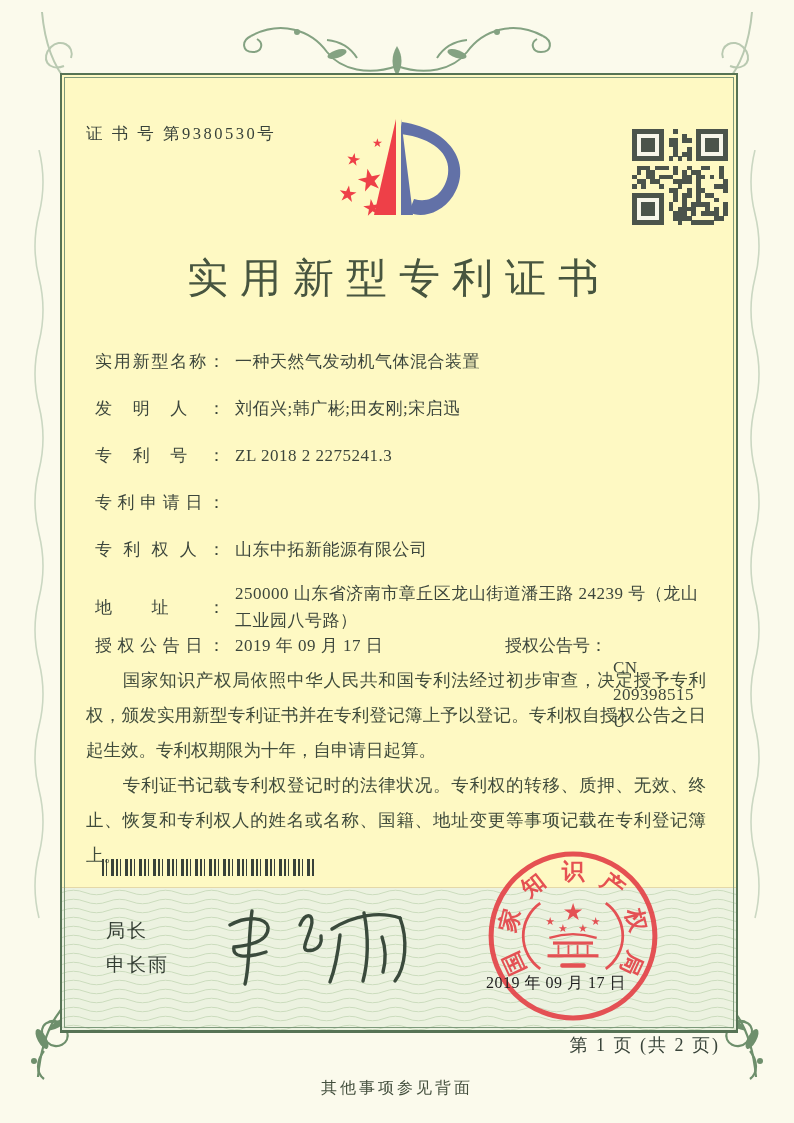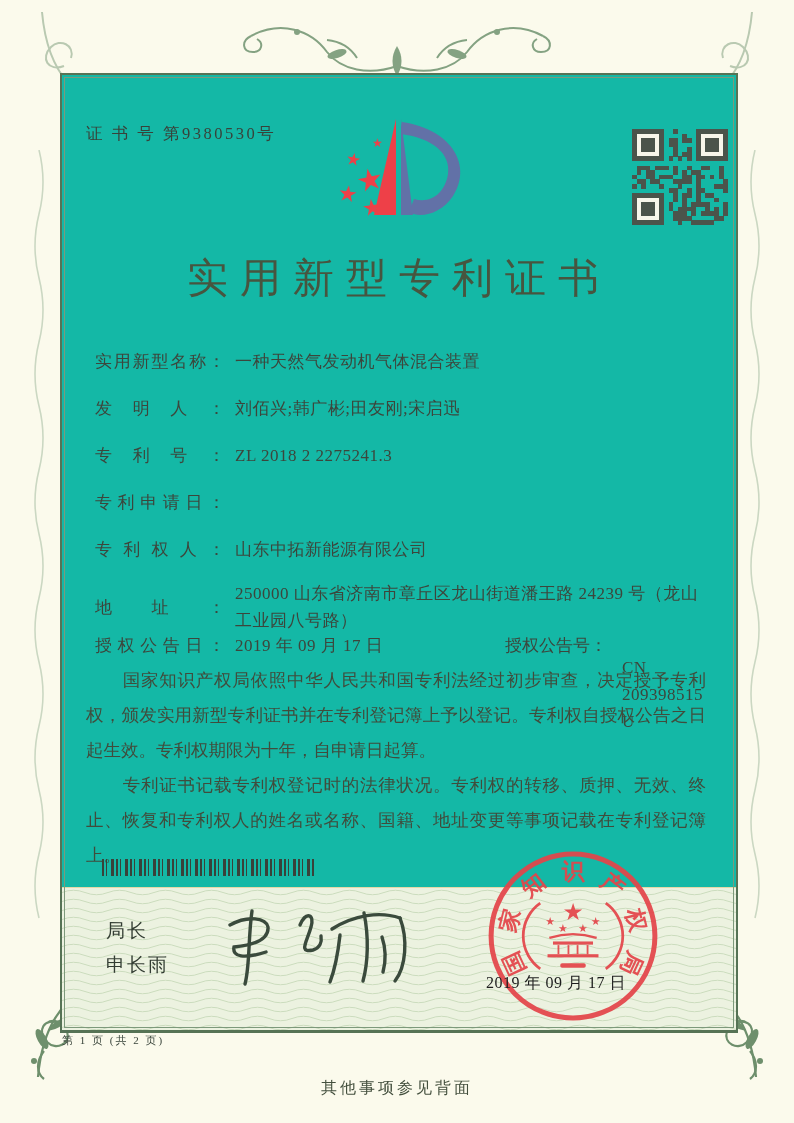--- a/index.html
+++ b/index.html
@@ -10,52 +10,52 @@
   .orn-top{left:50%;top:-4px;transform:translateX(-50%);}
   .orn-corner{width:118px;height:118px;}
   .orn-bl{left:16px;bottom:40px;}
   .orn-br{right:16px;bottom:40px;transform:scaleX(-1);}
   .orn-tl{left:20px;top:6px;transform:scaleY(-1);opacity:.55;}
   .orn-tr{right:20px;top:6px;transform:scale(-1,-1);opacity:.55;}
   .orn-side{top:150px;opacity:.5;}
   .orn-left{left:30px;}
   .orn-right{right:30px;transform:scaleX(-1);}
   
-  .panel{position:absolute;left:60px;top:73px;width:678px;height:960px;background:#14b8a6;
+  .panel{position:absolute;left:60px;top:73px;width:678px;height:960px;background:#fef9c3;
          border:2px solid #567355;border-bottom-width:3px;box-sizing:border-box;}
   .panel::before{content:'';position:absolute;inset:2px;border:1px solid #7d997b;pointer-events:none;z-index:5;}
   
   .cert-no{position:absolute;left:24px;top:48px;font-size:16.5px;letter-spacing:2.5px;color:#38423a;}
   .logo{position:absolute;left:270px;top:38px;width:140px;height:114px;}
   .qr{position:absolute;left:570px;top:54px;width:96px;height:96px;}
   .title{position:absolute;left:0;right:0;top:176px;text-align:center;font-size:41px;font-weight:400;
          letter-spacing:12px;color:#47553f;}
   .frow{position:absolute;left:33px;right:26px;display:flex;align-items:center;
         font-size:17px;color:#3c463c;line-height:27px;}
   .flabel{width:130px;flex:0 0 130px;text-align:justify;text-align-last:justify;white-space:nowrap;}
   .fvalue{margin-left:10px;letter-spacing:.5px;}
   .addr .fvalue{max-width:480px;}
-  .grant-no-pair{position:absolute;left:410px;top:0;display:flex;gap:9px;}
+  .grant-no-pair{position:absolute;left:410px;top:0;display:flex;}
   .grant-no-pair .flabel2{white-space:nowrap;}
   .grant-no-pair .fvalue{margin-left:6px;margin-top:22px;}
   .body-text{position:absolute;left:24px;right:30px;top:588px;font-size:17.5px;line-height:35px;
              color:#404c3c;text-align:justify;}
   .body-text p{margin:0;text-indent:2.1em;}
   
   .band{position:absolute;left:0;right:0;top:812px;bottom:0;border-top:1px solid #e4d8a8;overflow:hidden;}
   .barcode{position:absolute;left:40px;top:784px;width:212px;height:17px;
            background:repeating-linear-gradient(90deg,#39423a 0 2px,rgba(0,0,0,0) 2px 4px,
            #39423a 4px 5px,rgba(0,0,0,0) 5px 9px,#39423a 9px 12px,rgba(0,0,0,0) 12px 14px);}
   .director-label{position:absolute;left:44px;top:843px;font-size:19px;color:#333d33;letter-spacing:2px;z-index:3;}
   .director-name{position:absolute;left:44px;top:877px;font-size:19px;color:#333d33;letter-spacing:2px;z-index:3;}
   .signature{position:absolute;left:150px;top:812px;width:215px;height:105px;z-index:3;}
   .seal{position:absolute;left:420px;top:770px;width:182px;height:182px;z-index:4;opacity:.93;}
   .seal-date{position:absolute;left:424px;top:898px;width:180px;font-size:16px;color:#1d1d1d;
              letter-spacing:.5px;z-index:6;white-space:nowrap;}
-  .page-indicator{position:absolute;left:0;right:16px;top:958px;text-align:left;font-size:11px;
+  .page-indicator{position:absolute;left:0;right:16px;top:958px;text-align:right;font-size:18px;
                   letter-spacing:2px;color:#39443a;z-index:3;}
   .back-note{position:absolute;left:0;right:0;top:1078px;text-align:center;font-size:16px;
              letter-spacing:3px;color:#44503e;}
 </style>
 </head>
 <body>
 
 <div class="page">
 
   <svg class="ornament orn-top" width="320" height="86" viewBox="0 0 320 86">

